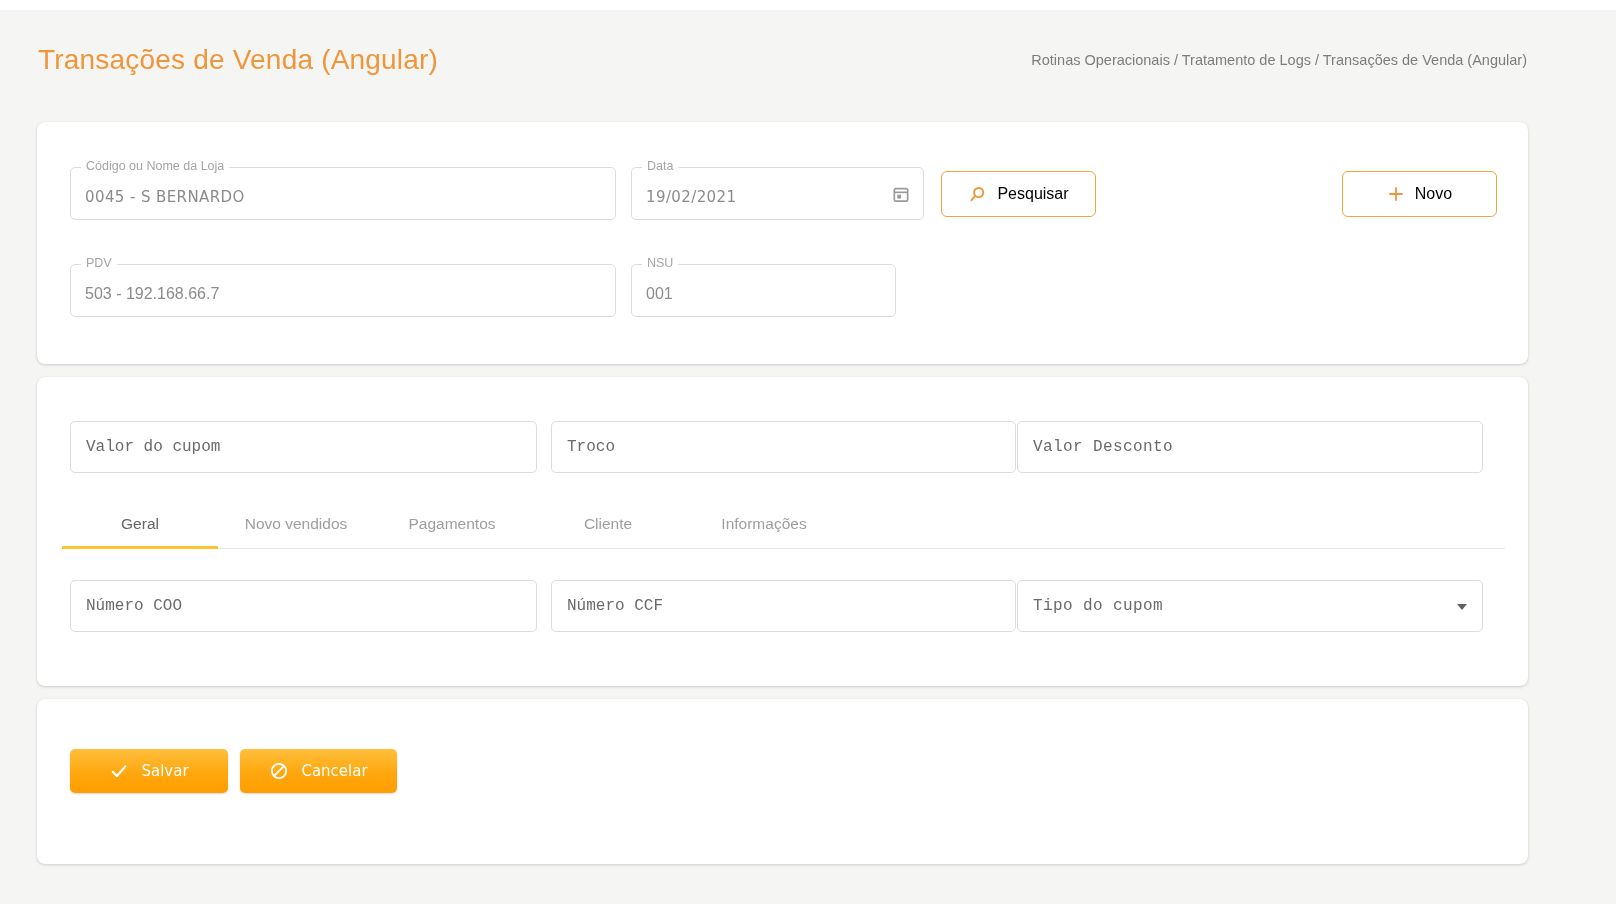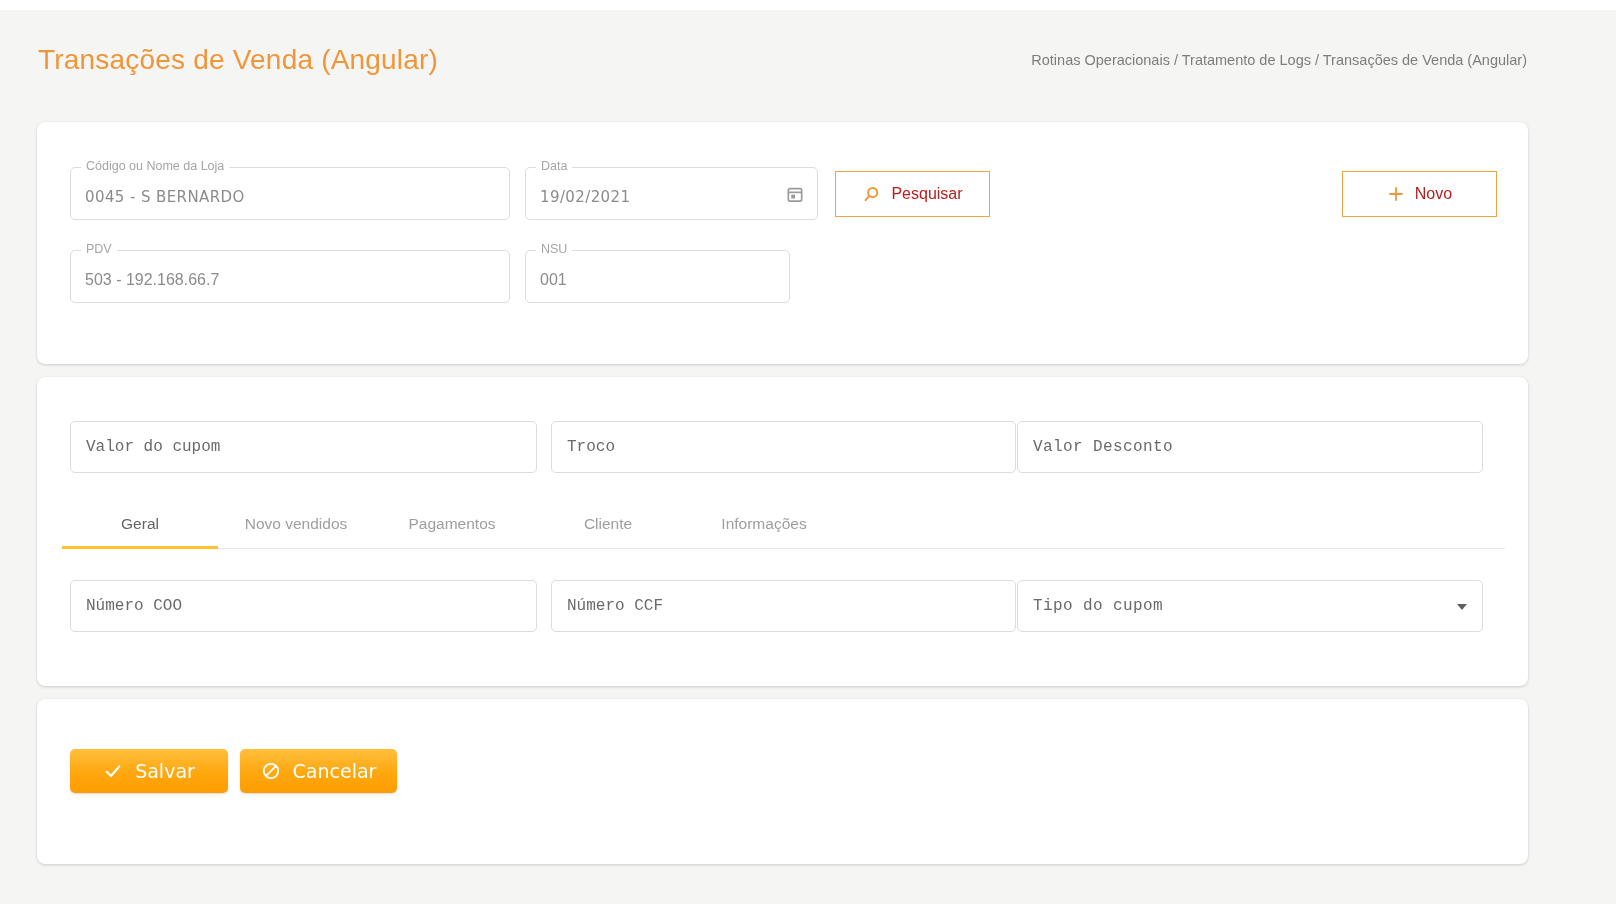--- a/index.html
+++ b/index.html
@@ -26,53 +26,53 @@
   .card {
     background:#ffffff; border-radius:8px;
     box-shadow:0 1px 3px rgba(0,0,0,.16), 0 0 1px rgba(0,0,0,.08);
     margin-bottom:13px;
   }
   .card-search  { height:242px; padding:45px 31px 0 33px; }
   .card-details { height:309px; padding:44px 31px 0 33px; }
   .card-actions { height:165px; padding:50px 31px 0 33px; }
 
   .row { display:flex; align-items:flex-start; }
-  .row-2 { margin-top:30px; }
+  .row-2 { margin-top:44px; }
 
   
   .field {
     position:relative; border:1px solid #dcdcdc; border-radius:5px;
     height:53px; background:#fff;
   }
   .field > label {
     position:absolute; top:-9px; left:10px; background:#ffffff;
     padding:0 5px; font-size:12.5px; color:#a5a5a5; white-space:nowrap;
   }
   .field > input {
     border:0; outline:none; width:100%; height:100%;
     padding:6px 44px 0 14px; font-size:16px; color:#8b8b8b;
     background:transparent; border-radius:5px;
     font-family:inherit;
   }
-  .w-store { width:440px; margin-right:15px; }
+  .w-store { width:546px; margin-right:15px; }
   .w-date  { width:293px; margin-right:17px; }
   .w-nsu   { width:265px; }
   .font-wide, .font-wide input, input.font-wide {
     font-family:"DejaVu Sans", sans-serif; font-size:15px; letter-spacing:0.4px;
   }
   .cal-btn {
     position:absolute; right:10px; top:14px; width:24px; height:24px;
     display:flex; align-items:center; justify-content:center; cursor:pointer;
   }
 
   
   .btn-outline {
     height:46px; width:155px; margin-top:4px;
-    background:#ffffff; border:1px solid #f2a43f; border-radius:0;
-    color:#b91c1c; font-size:16px; font-family:"Liberation Sans", sans-serif;
+    background:#ffffff; border:1px solid #f2a43f; border-radius:6px;
+    color:#000000; font-size:16px; font-family:"Liberation Sans", sans-serif;
     display:inline-flex; align-items:center; justify-content:center; gap:10px;
     cursor:pointer;
   }
   .spacer { flex:1; }
 
   
   .pfield {
     position:relative; border:1px solid #dcdcdc; border-radius:5px;
     height:52px; background:#fff;
   }
@@ -106,21 +106,21 @@
   .tab.active::after {
     content:""; position:absolute; left:0; right:0; bottom:-1px; height:3px;
     background:#fdc331;
   }
   .tab-row2 { margin-top:31px; }
 
   
   .btn-fill {
     height:44px; border:none; border-radius:5px; cursor:pointer;
     background:linear-gradient(180deg,#ffbf3d 0%,#ffa70e 55%,#ff9d00 100%);
-    color:#ffffff; font-size:19px; font-family:"DejaVu Sans", sans-serif;
+    color:#ffffff; font-size:15px; font-family:"DejaVu Sans", sans-serif;
     display:inline-flex; align-items:center; justify-content:center; gap:12px;
     box-shadow:0 1px 2px rgba(0,0,0,.15);
   }
   .btn-save   { width:158px; margin-right:12px; }
   .btn-cancel { width:157px; }
 
   svg { display:block; }
 </style>
 </head>
 <body>

